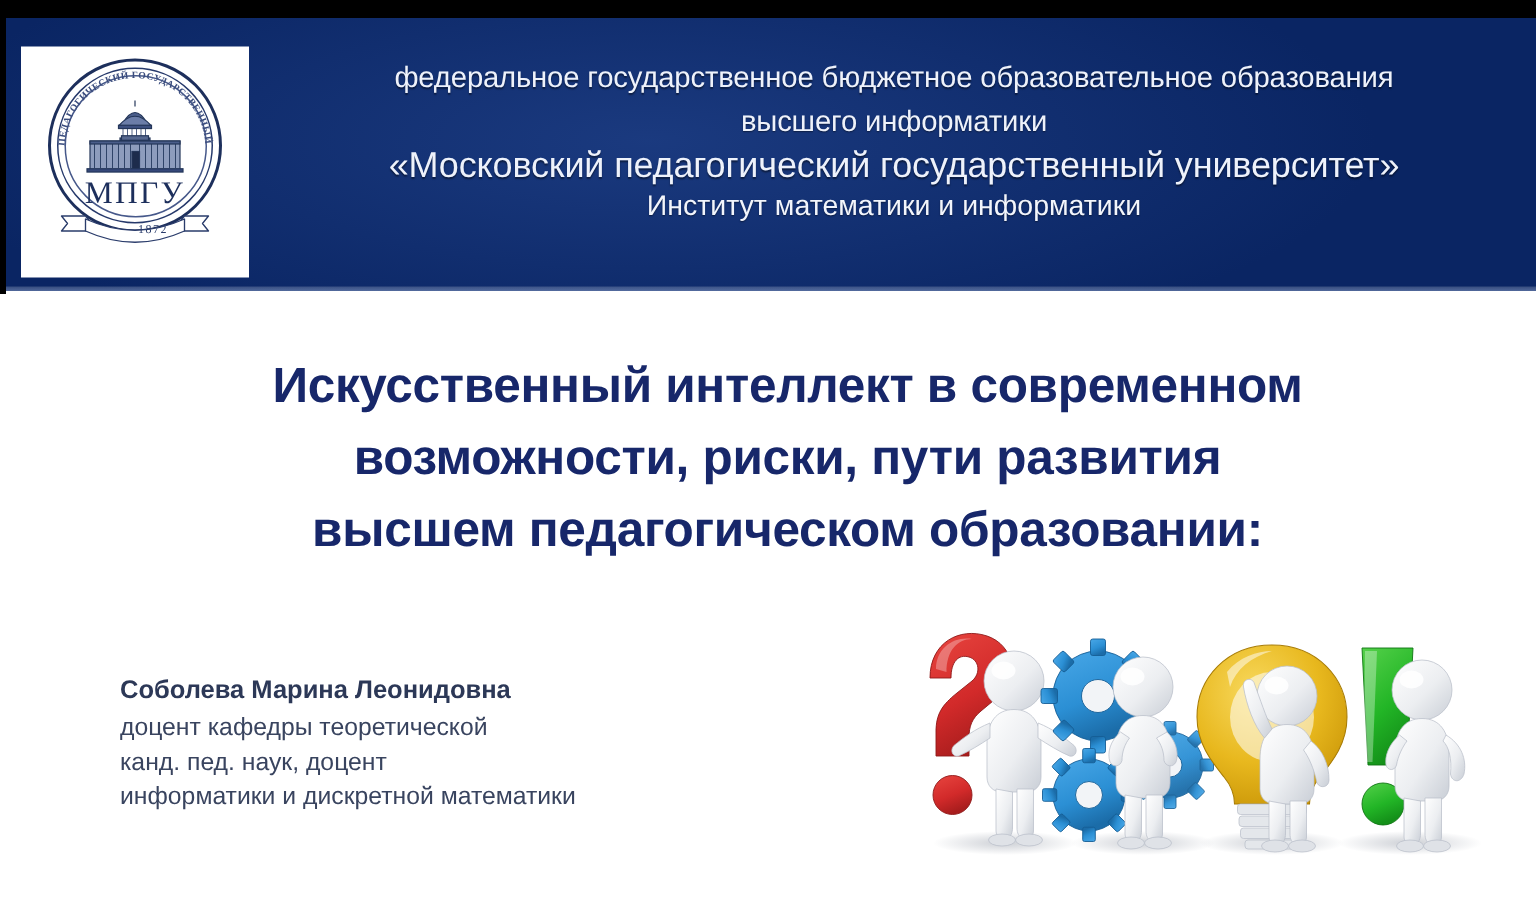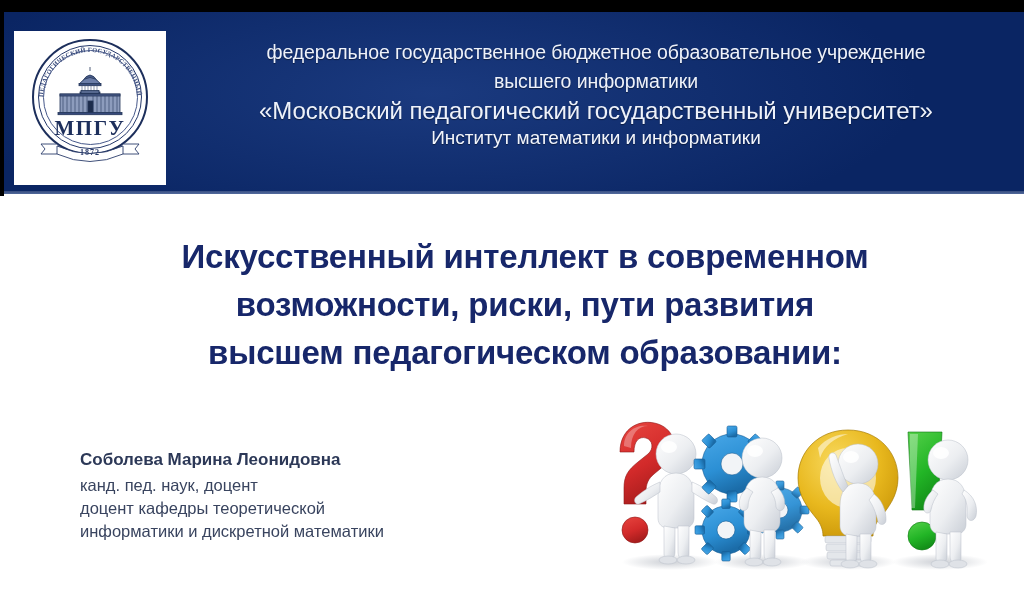--- a/index.html
+++ b/index.html
@@ -69,32 +69,32 @@
     position:absolute; left:9px; top:1px; width:116px; height:116px;
   }
   .seal-building {
     position:absolute; left:32px; top:27px;
     width:70px; height:52px;
   }
   .seal-abbr {
     position:absolute; left:0; top:80px; width:134px;
     text-align:center;
     font-family:"Liberation Serif", serif;
-    font-weight:700; font-size:21px; letter-spacing:1.5px;
+    font-weight:400; font-size:21px; letter-spacing:1.5px;
     color:#1d2f5c;
     line-height:1;
   }
   .seal-ribbon {
     position:absolute; left:14px; top:101px; width:106px; height:30px;
   }
   .seal-year {
-    position:absolute; left:0; top:110px; width:134px;
+    position:absolute; left:12px; top:110px; width:134px;
     text-align:center;
     font-family:"Liberation Serif", serif;
-    font-size:8px; font-weight:700; letter-spacing:1px;
+    font-size:8px; font-weight:400; letter-spacing:1px;
     color:#2a3c6b;
   }
 
   
   .header-text {
     position:absolute; left:172px; top:26px;
     width:840px;
     text-align:center;
     color:#eef2fb;
     font-family:"Liberation Sans", sans-serif;
@@ -229,37 +229,37 @@
             <path d="M4,5 L20,5 L24,10 L20,15 L4,15 L8,10 Z"></path>
             <path d="M86,5 L102,5 L98,10 L102,15 L86,15 L82,10 Z"></path>
             <path d="M20,7 Q53,22 86,7 L86,15 Q53,30 20,15 Z"></path>
           </g>
         </svg>
         <div class="seal-year">1872</div>
       </div>
     </div>
 
     <div class="header-text">
-      <div class="header-line l1">федеральное государственное бюджетное образовательное учреждение</div>
+      <div class="header-line l1">федеральное государственное бюджетное образовательное образования</div>
       <div class="header-line l2">высшего информатики</div>
       <div class="header-line l3">«Московский педагогический государственный университет»</div>
       <div class="header-inst">Институт математики и информатики</div>
     </div>
   </div>
 
   <div class="title-block">
     <div class="title-line">Искусственный интеллект в современном</div>
     <div class="title-line">возможности, риски, пути развития</div>
     <div class="title-line">высшем педагогическом образовании:</div>
   </div>
 
   <div class="author-block">
     <div class="author-name">Соболева Марина Леонидовна</div>
+    <div class="author-line">доцент кафедры теоретической</div>
     <div class="author-line">канд. пед. наук, доцент</div>
-    <div class="author-line">доцент кафедры теоретической</div>
     <div class="author-line">информатики и дискретной математики</div>
   </div>
 
   <div class="illus">
     <svg viewBox="0 0 420 178">
       <defs>
         <linearGradient id="figGrad" x1="0" y1="0" x2="1" y2="1">
           <stop offset="0%" stop-color="#ffffff"></stop>
           <stop offset="55%" stop-color="#eceef1"></stop>
           <stop offset="100%" stop-color="#c9ced6"></stop>

